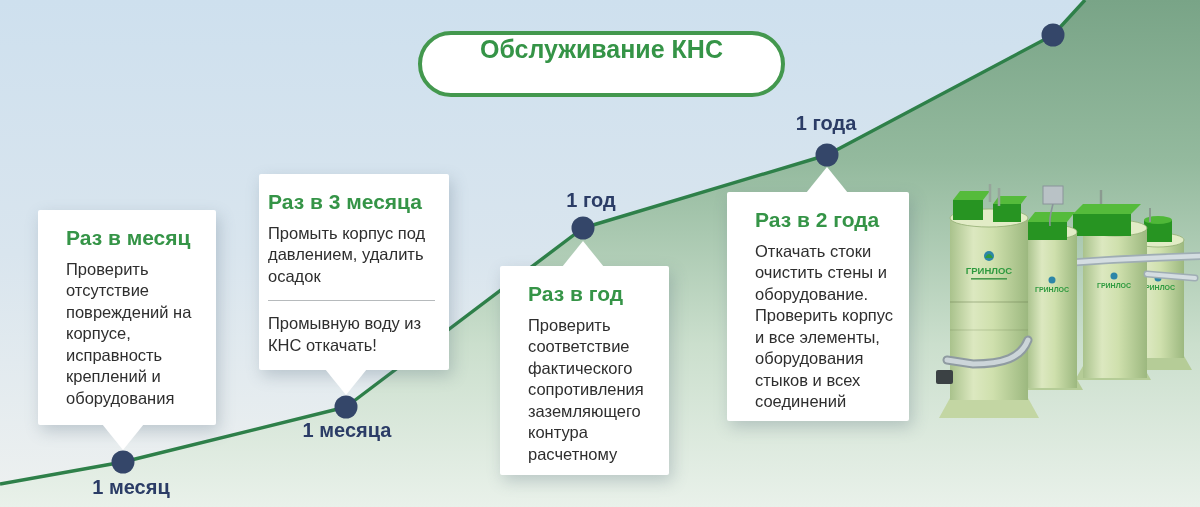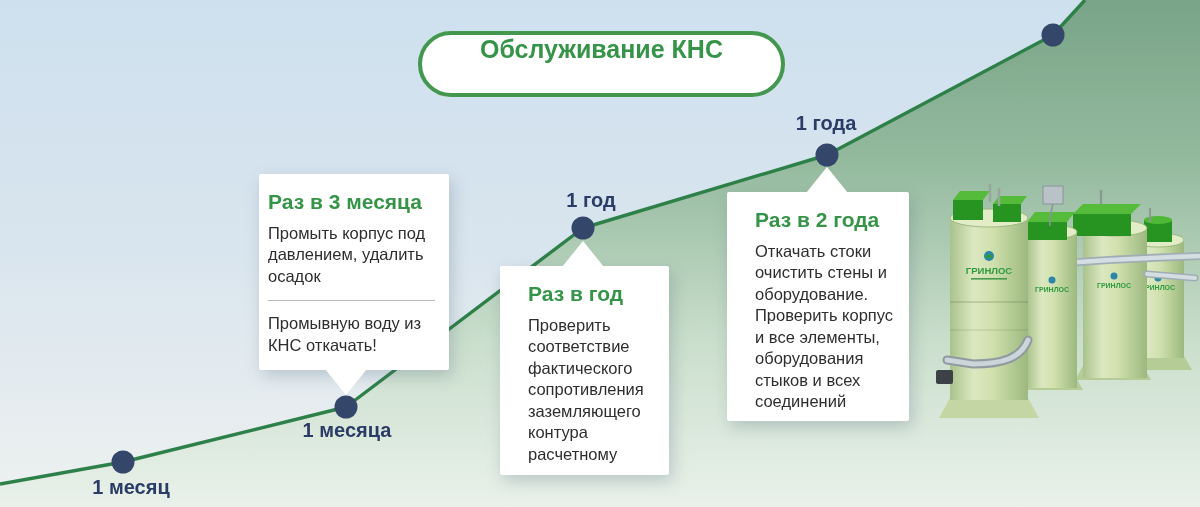--- a/index.html
+++ b/index.html
@@ -73,20 +73,25 @@
 
   <div class="pill">
     <span>Обслуживание КНС</span>
   </div>
 
   <div class="point-label" id="label1">1 месяц</div>
   <div class="point-label" id="label2">1 месяца</div>
   <div class="point-label" id="label3">1 год</div>
   <div class="point-label" id="label4">1 года</div>
 
+  <div class="card" id="card1">
+    <h3>Раз в месяц</h3>
+    <p>Проверить отсутствие повреждений на корпусе, исправность креплений и оборудования</p>
+    <div class="tail down" style="left:64px"></div>
+  </div>
 
   <div class="card" id="card2">
     <h3>Раз в 3 месяца</h3>
     <p>Промыть корпус под давлением, удалить осадок</p>
     <div class="divider"></div>
     <p>Промывную воду из КНС откачать!</p>
     <div class="tail down" style="left:66px"></div>
   </div>
 
   <div class="card" id="card3">

